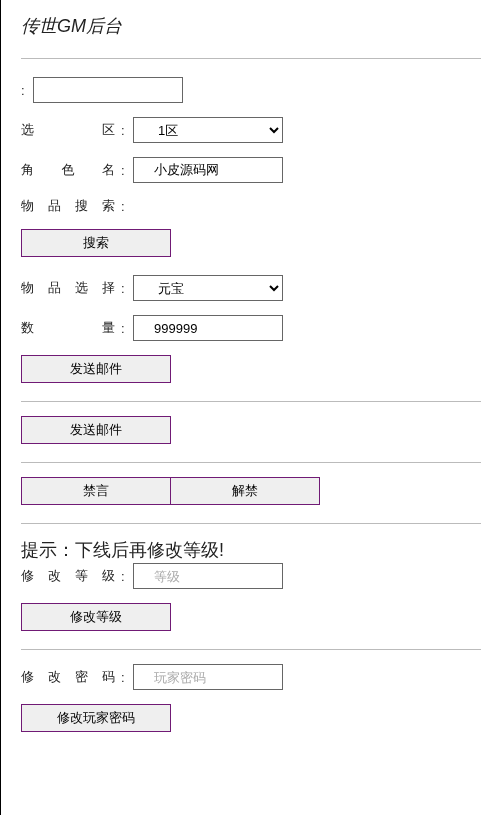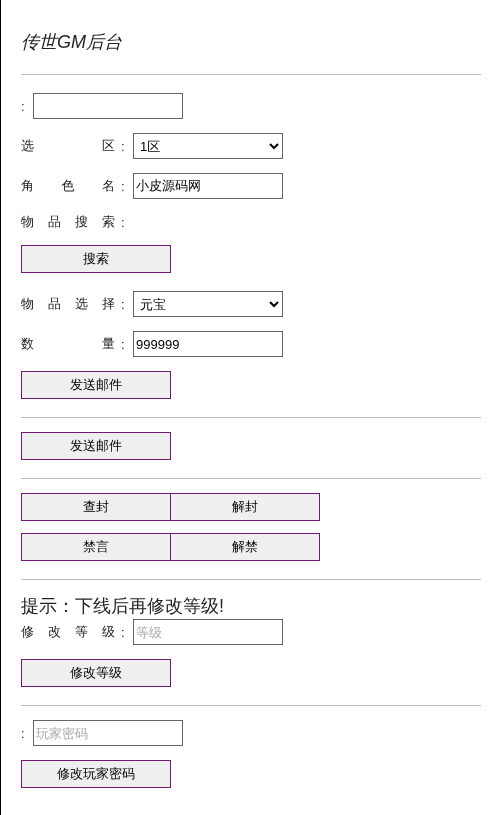--- a/index.html
+++ b/index.html
@@ -18,21 +18,21 @@
     .container {
       border-left: 1.5px solid #000;
       padding: 10px 20px 20px 20px;
       min-height: 815px;
     }
     .title {
       font-style: italic;
       font-size: 18px;
       font-weight: 500;
       margin-bottom: 20px;
-      margin-top: 20px;
+      margin-top: 4px;
     }
     hr.divider {
       border: none;
       border-top: 1px solid #bbb;
       margin: 10px 0 18px 0;
     }
     hr.divider.tight {
       margin: 18px 0 14px 0;
     }
     .form-row {
@@ -50,21 +50,21 @@
       font-size: 13px;
     }
     .form-label-colon {
       width: 8px;
       margin-right: 4px;
     }
     input[type="text"], select {
       width: 150px;
       height: 26px;
       border: 1px solid #666;
-      padding: 2px 2px;
+      padding: 2px 20px;
       font-size: 13px;
       font-family: inherit;
       background: #fff;
     }
     input[type="text"]::placeholder {
       color: #aaa;
     }
     select {
       background: #fff;
     }
@@ -155,24 +155,20 @@
   </div>
 
   <hr class="divider tight">
 
   <div class="btn-row">
     <button class="btn">发送邮件</button>
   </div>
 
   <hr class="divider tight">
 
-  <div class="btn-group">
-    <button class="btn">查封</button>
-    <button class="btn">解封</button>
-  </div>
 
   <div class="btn-group">
     <button class="btn">禁言</button>
     <button class="btn">解禁</button>
   </div>
 
   <hr class="divider tight">
 
   <div class="hint">提示：下线后再修改等级!</div>
 
@@ -182,20 +178,21 @@
     <input type="text" placeholder="等级" style="">
   </div>
 
   <div class="btn-row">
     <button class="btn">修改等级</button>
   </div>
 
   <hr class="divider tight">
 
   <div class="form-row">
+    <span class="form-label">修 改 密 码</span>
     <span class="form-label-colon">:</span>
     <input type="text" placeholder="玩家密码" style="">
   </div>
 
   <div class="btn-row">
     <button class="btn">修改玩家密码</button>
   </div>
 
 </div>
 

